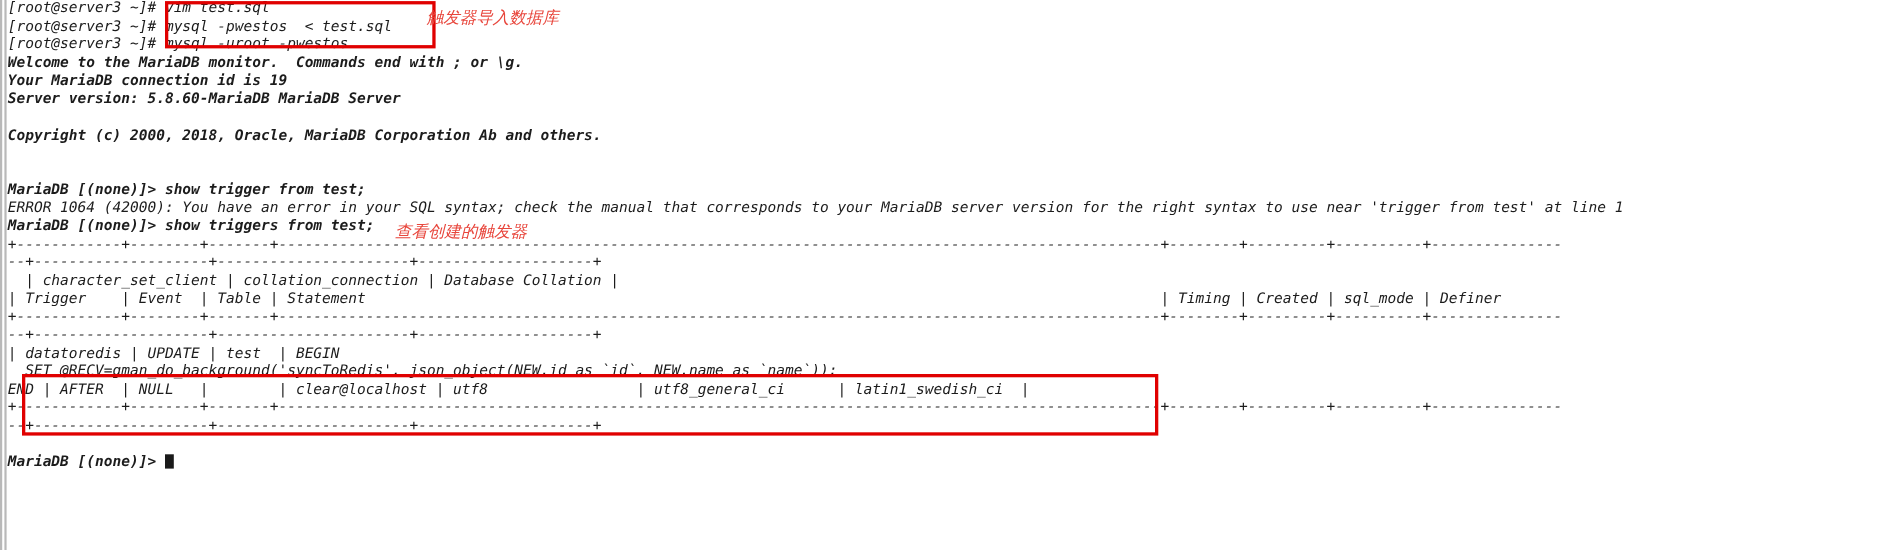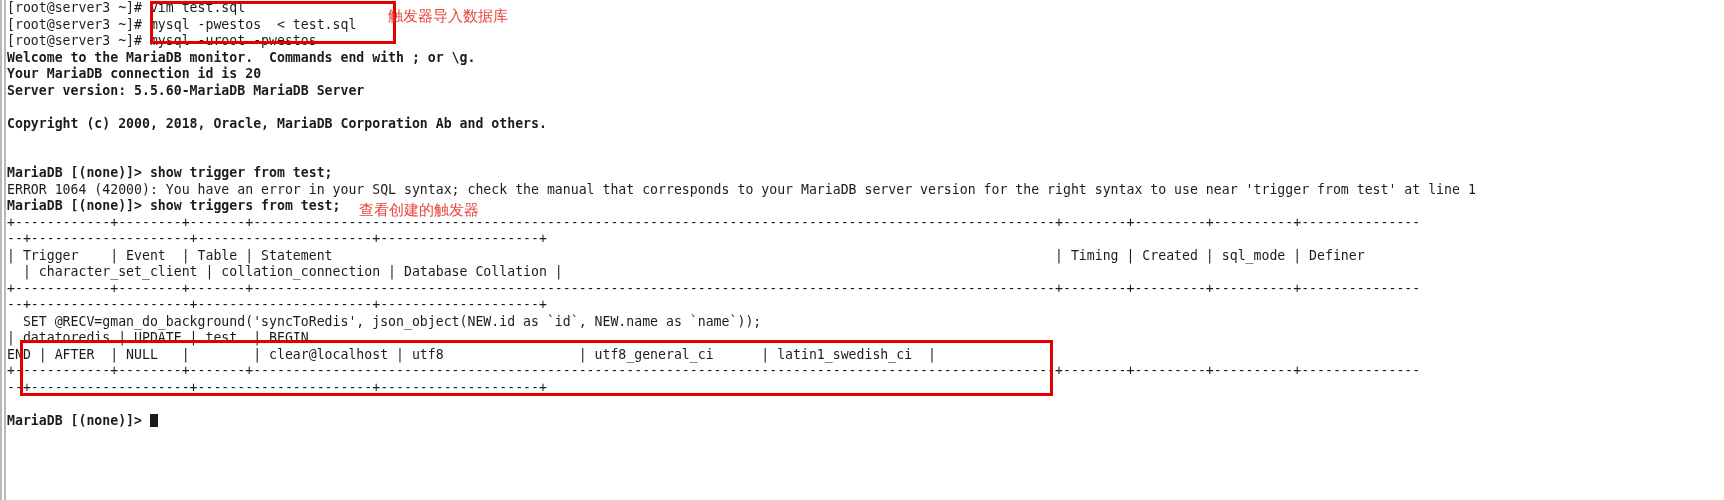--- a/index.html
+++ b/index.html
@@ -15,20 +15,21 @@
   }
 
   #terminal {
     position: relative;
     width: 1724px;
     height: 500px;
     background: #ffffff;
     color: #1a1a1a;
     padding: 16px;
     box-sizing: border-box;
+    font-style: italic;
   }
 
   
   .edge-bar {
     position: absolute;
     top: 0;
     width: 2px;
     height: 500px;
     background: #b9b9b9;
   }
@@ -105,37 +106,37 @@
 <div id="terminal">
 
   <div class="edge-bar b1"></div>
   <div class="edge-bar b2"></div>
 
   <div class="term-lines">
     <div class="line">[root@server3 ~]# vim test.sql</div>
     <div class="line">[root@server3 ~]# mysql -pwestos  &lt; test.sql</div>
     <div class="line">[root@server3 ~]# mysql -uroot -pwestos</div>
     <div class="line bold">Welcome to the MariaDB monitor.  Commands end with ; or \g.</div>
-    <div class="line bold">Your MariaDB connection id is 20</div>
-    <div class="line bold">Server version: 5.5.60-MariaDB MariaDB Server</div>
+    <div class="line bold">Your MariaDB connection id is 19</div>
+    <div class="line bold">Server version: 5.8.60-MariaDB MariaDB Server</div>
     <div class="line blank"></div>
     <div class="line bold">Copyright (c) 2000, 2018, Oracle, MariaDB Corporation Ab and others.</div>
     <div class="line blank"></div>
     <div class="line blank"></div>
     <div class="line bold">MariaDB [(none)]&gt; show trigger from test;</div>
     <div class="line">ERROR 1064 (42000): You have an error in your SQL syntax; check the manual that corresponds to your MariaDB server version for the right syntax to use near 'trigger from test' at line 1</div>
     <div class="line bold">MariaDB [(none)]&gt; show triggers from test;</div>
     <div class="line">+------------+--------+-------+-----------------------------------------------------------------------------------------------------+--------+---------+----------+---------------</div>
     <div class="line">--+--------------------+----------------------+--------------------+</div>
+    <div class="line">  | character_set_client | collation_connection | Database Collation |</div>
     <div class="line">| Trigger    | Event  | Table | Statement                                                                                           | Timing | Created | sql_mode | Definer</div>
-    <div class="line">  | character_set_client | collation_connection | Database Collation |</div>
     <div class="line">+------------+--------+-------+-----------------------------------------------------------------------------------------------------+--------+---------+----------+---------------</div>
     <div class="line">--+--------------------+----------------------+--------------------+</div>
+    <div class="line">| datatoredis | UPDATE | test  | BEGIN</div>
     <div class="line">  SET @RECV=gman_do_background('syncToRedis', json_object(NEW.id as `id`, NEW.name as `name`));</div>
-    <div class="line">| datatoredis | UPDATE | test  | BEGIN</div>
     <div class="line">END | AFTER  | NULL   |        | clear@localhost | utf8                 | utf8_general_ci      | latin1_swedish_ci  |</div>
     <div class="line">+------------+--------+-------+-----------------------------------------------------------------------------------------------------+--------+---------+----------+---------------</div>
     <div class="line">--+--------------------+----------------------+--------------------+</div>
     <div class="line blank"></div>
     <div class="line bold"><span>MariaDB [(none)]&gt; </span><span class="cursor"></span></div>
   </div>
 
   <div class="redbox" id="box-cmds"></div>
   <div class="redbox" id="box-trigger-body"></div>
 

